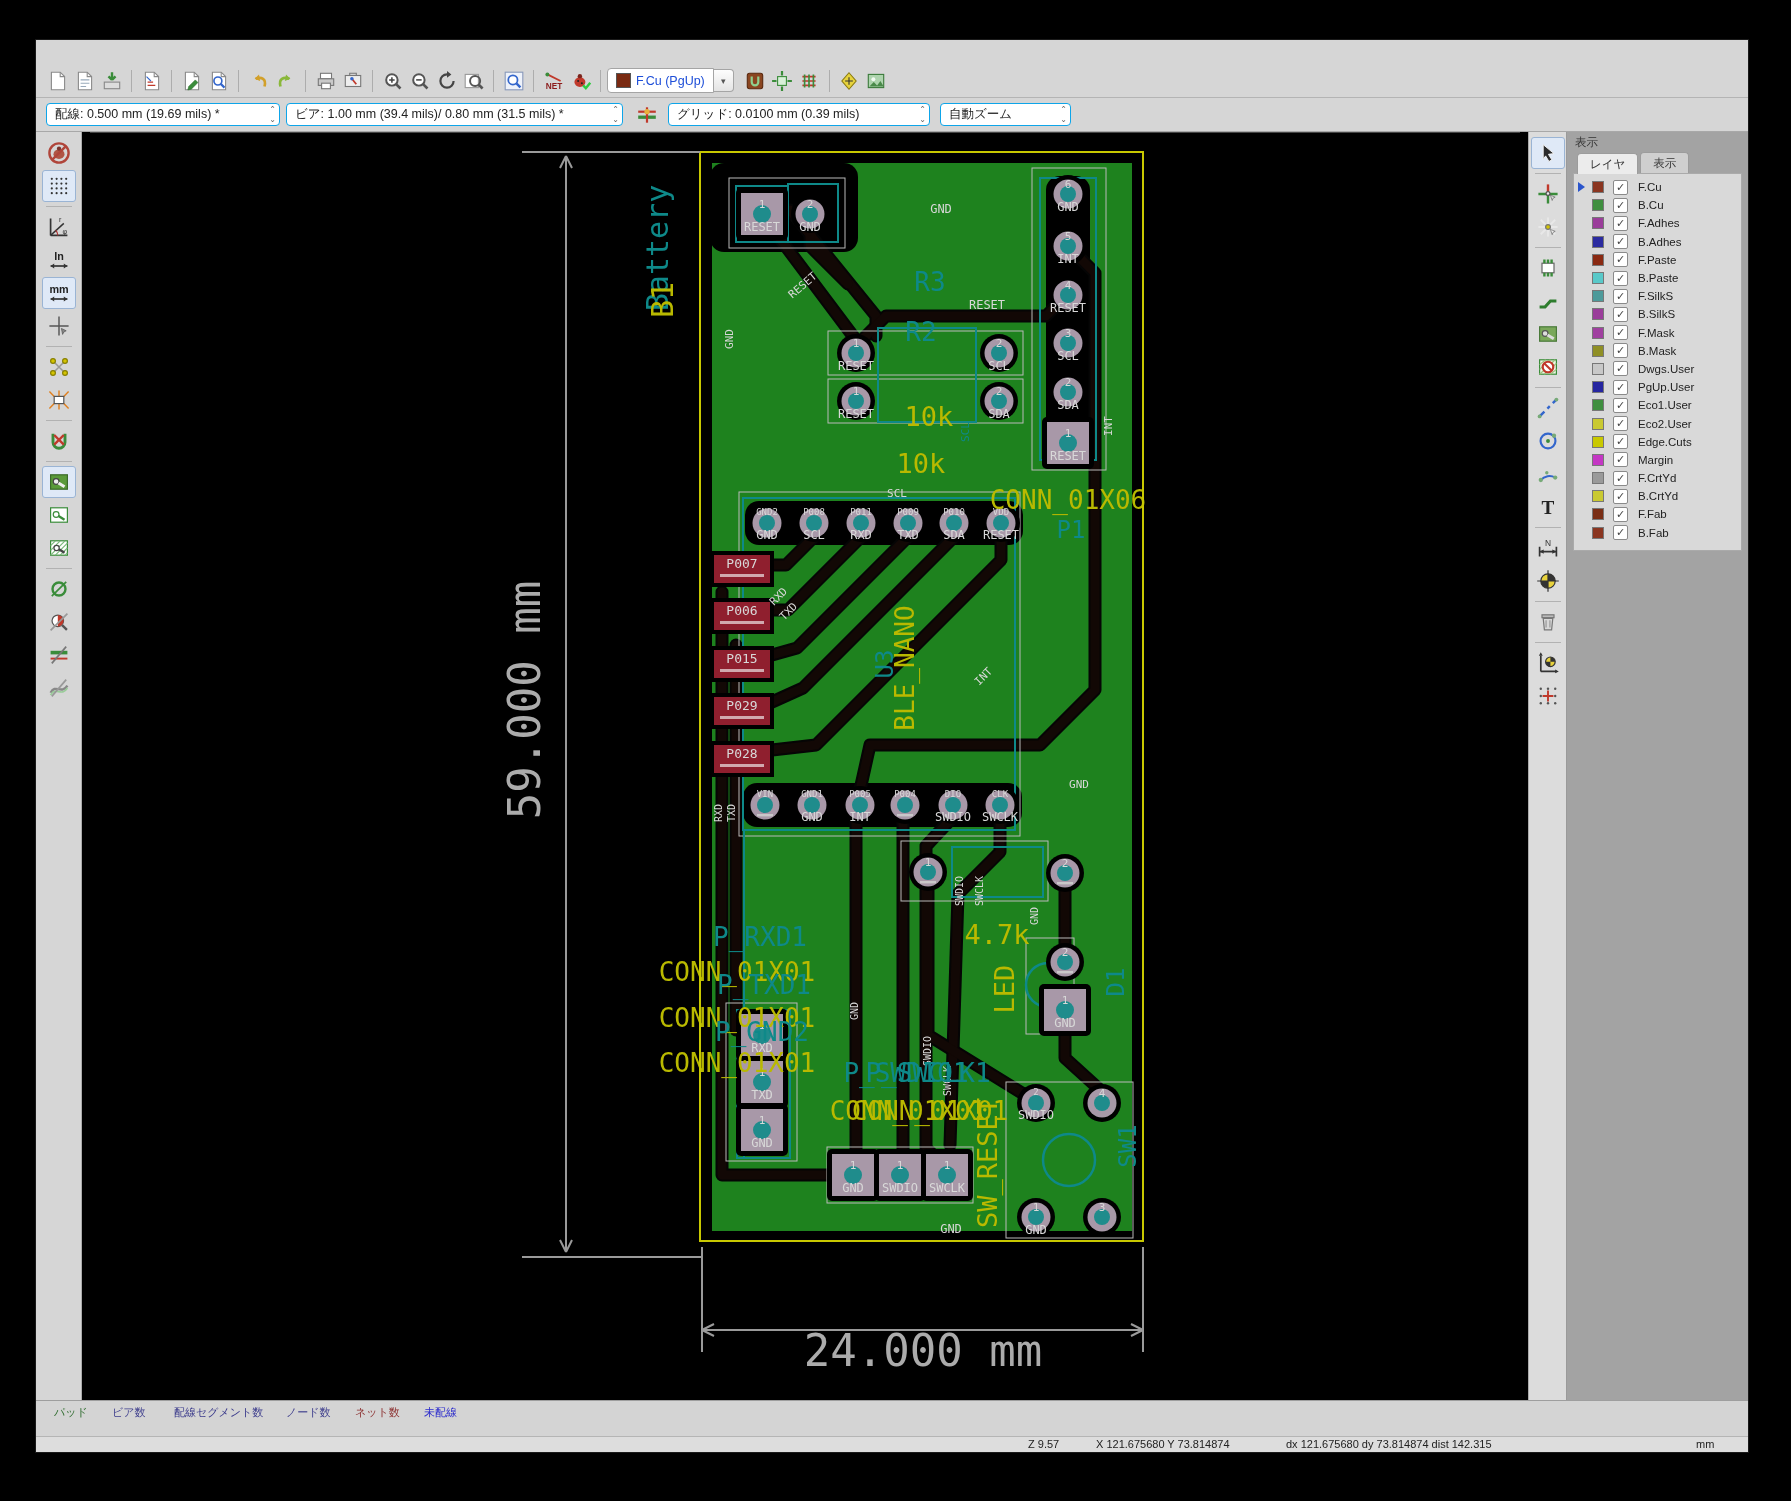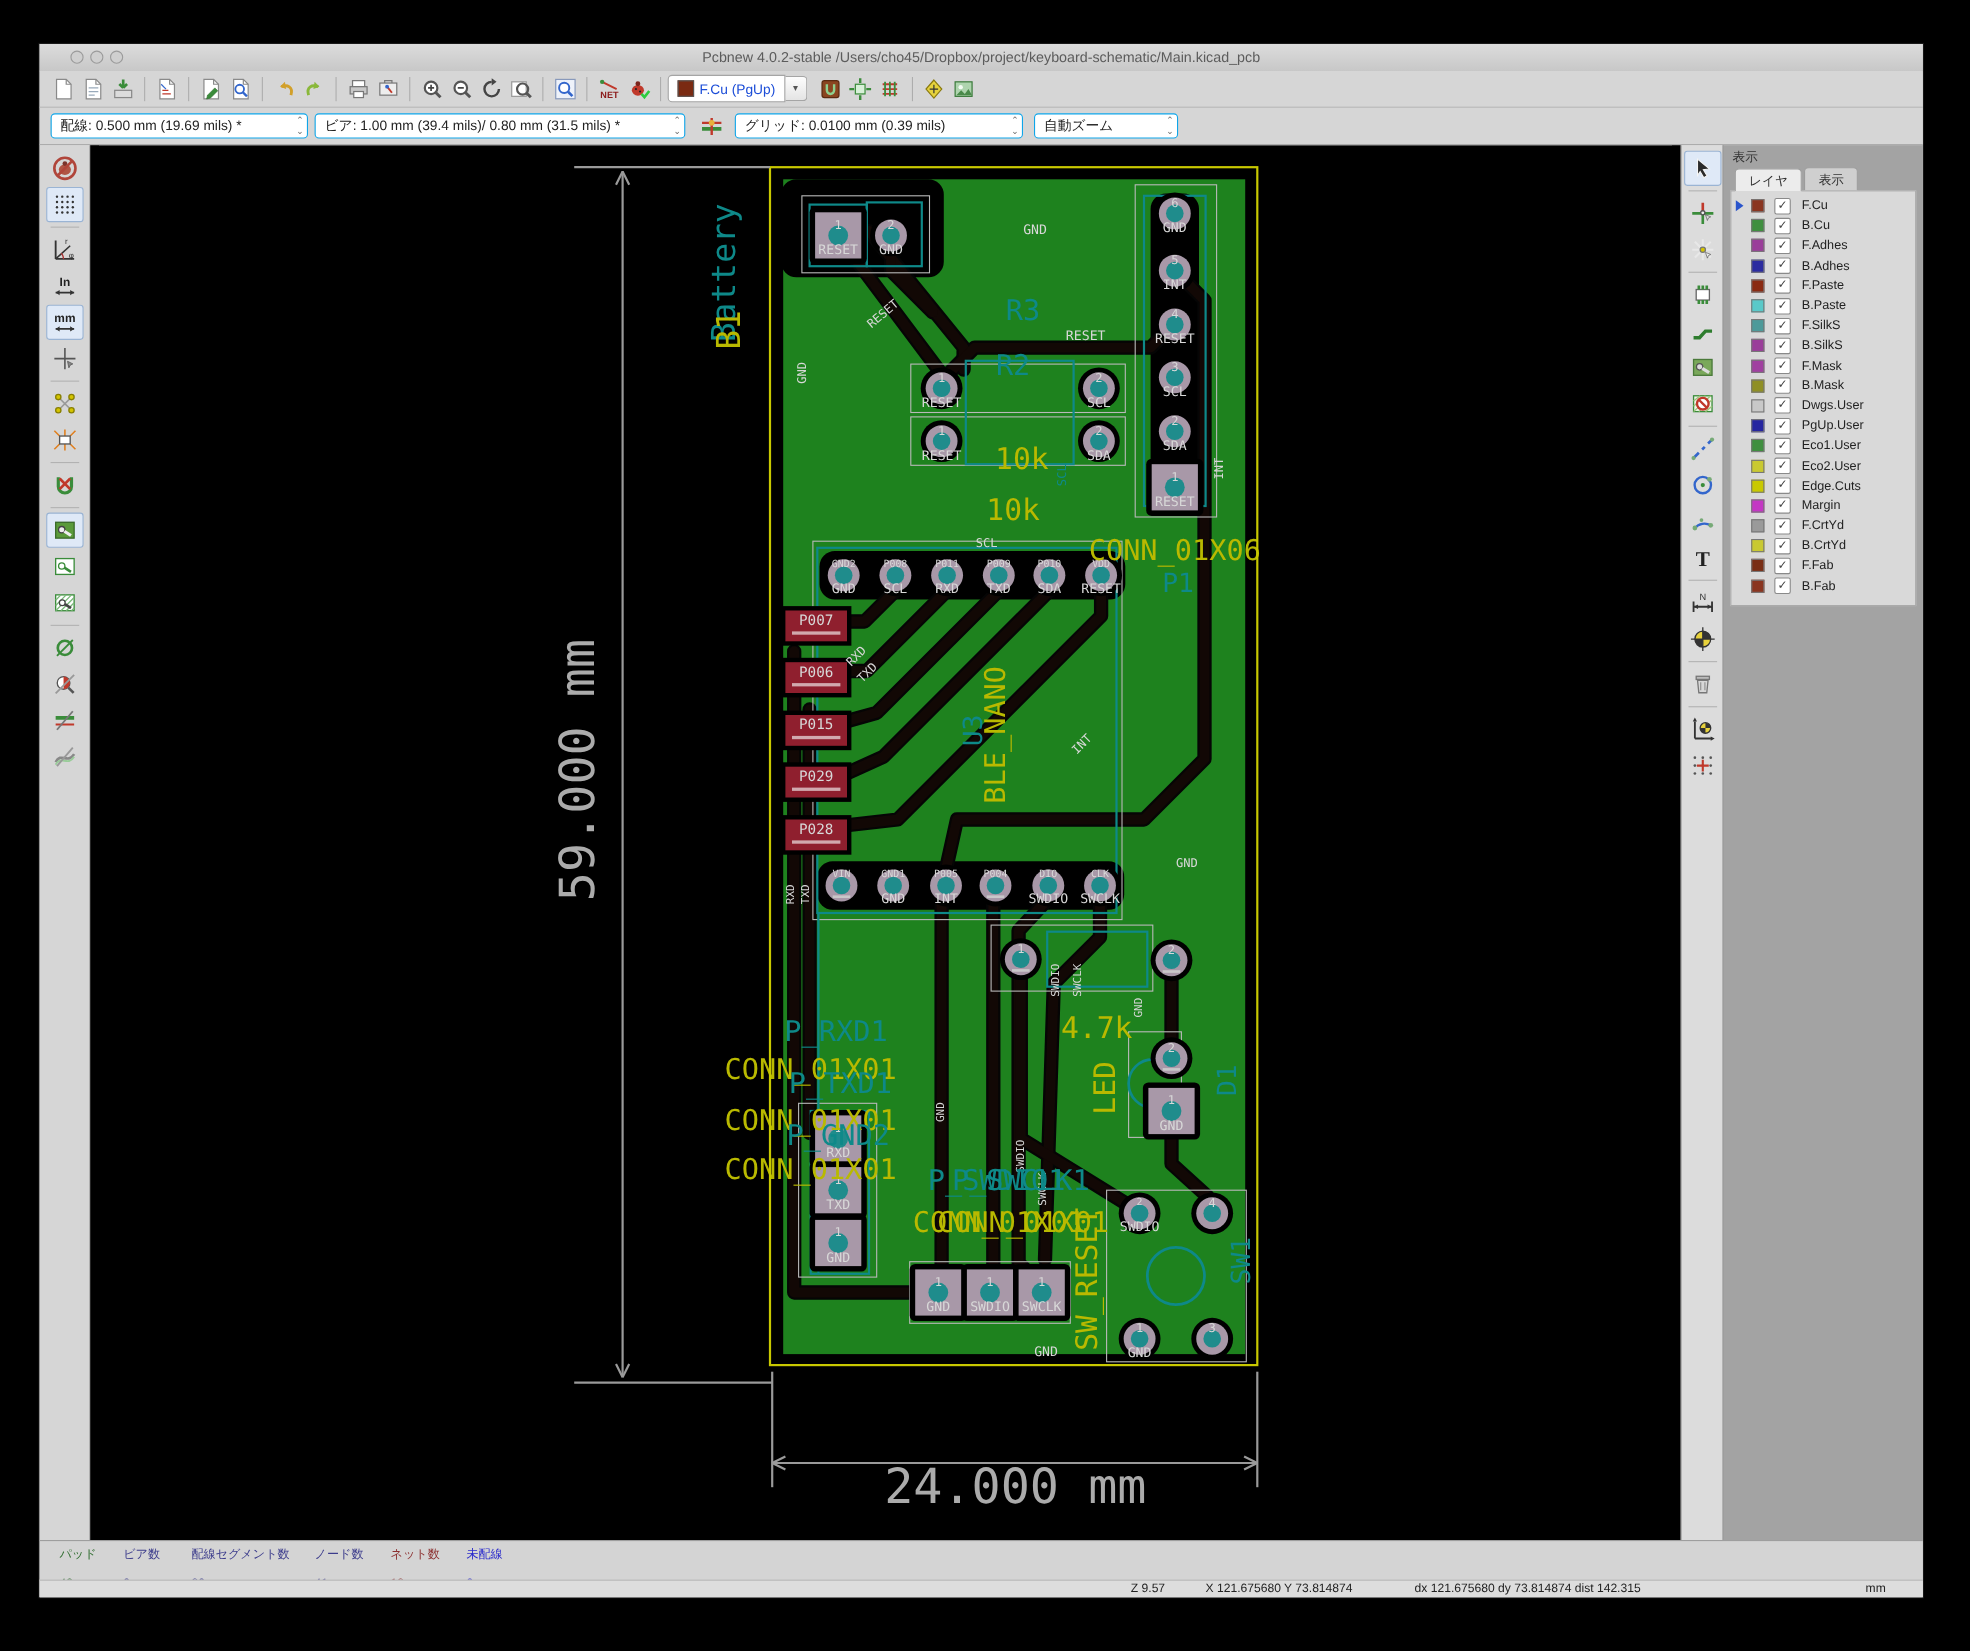--- a/index.html
+++ b/index.html
@@ -45,26 +45,20 @@
   .sfield{position:absolute;top:4px;font-size:11px;}
   .sfield .lab{display:block;}
   .sfield .val{display:block;margin-top:14px;}
   .srow2{position:absolute;left:0;right:0;bottom:0;height:15px;background:#dddddd;border-top:1px solid #b5b5b5;font-size:11px;color:#222;}
   .srow2 span{position:absolute;top:1px;white-space:nowrap;}
 </style>
 </head>
 <body>
 
 <div class="window">
-  <div class="titlebar">
-    <span class="tl" style="left:28px"></span>
-    <span class="tl" style="left:46px"></span>
-    <span class="tl" style="left:64px"></span>
-    <span class="title">Pcbnew 4.0.2-stable /Users/cho45/Dropbox/project/keyboard-schematic/Main.kicad_pcb</span>
-  </div>
 
   <div class="toolbar1" id="toolbar-top">
       <div class="tbi">
         <svg width="22" height="22" viewBox="0 0 20 20">
           <path d="M4 2h8l4 4v12H4z" fill="#fff" stroke="#8a8a8a"></path>
           <path d="M12 2v4h4" fill="none" stroke="#8a8a8a"></path>
         </svg>
       </div>
       <div class="tbi">
         <svg width="22" height="22" viewBox="0 0 20 20">

